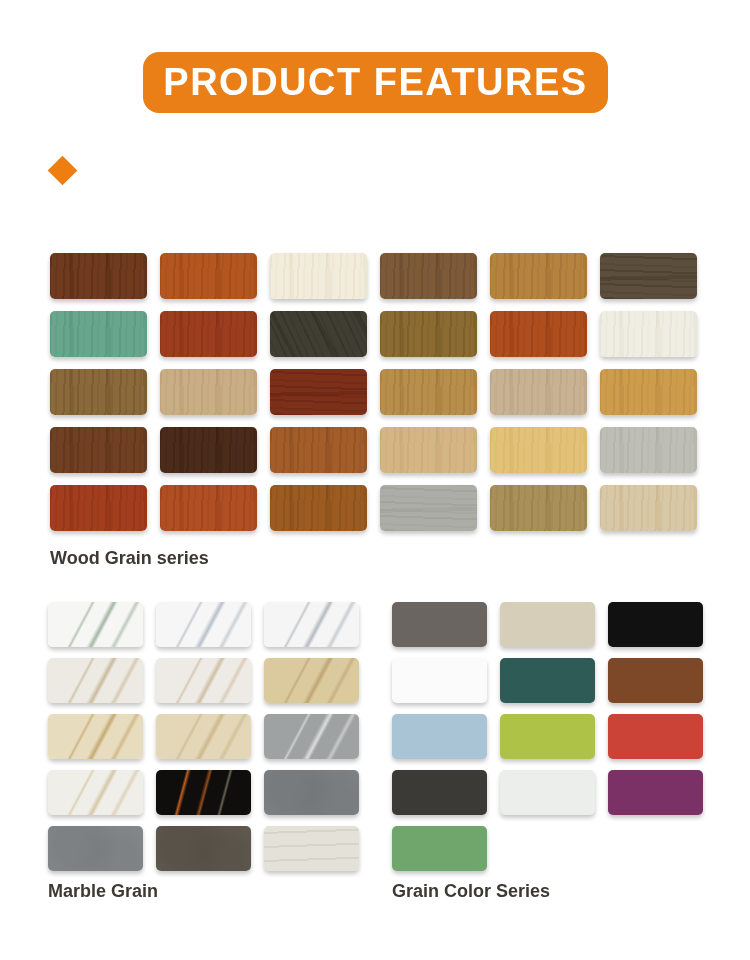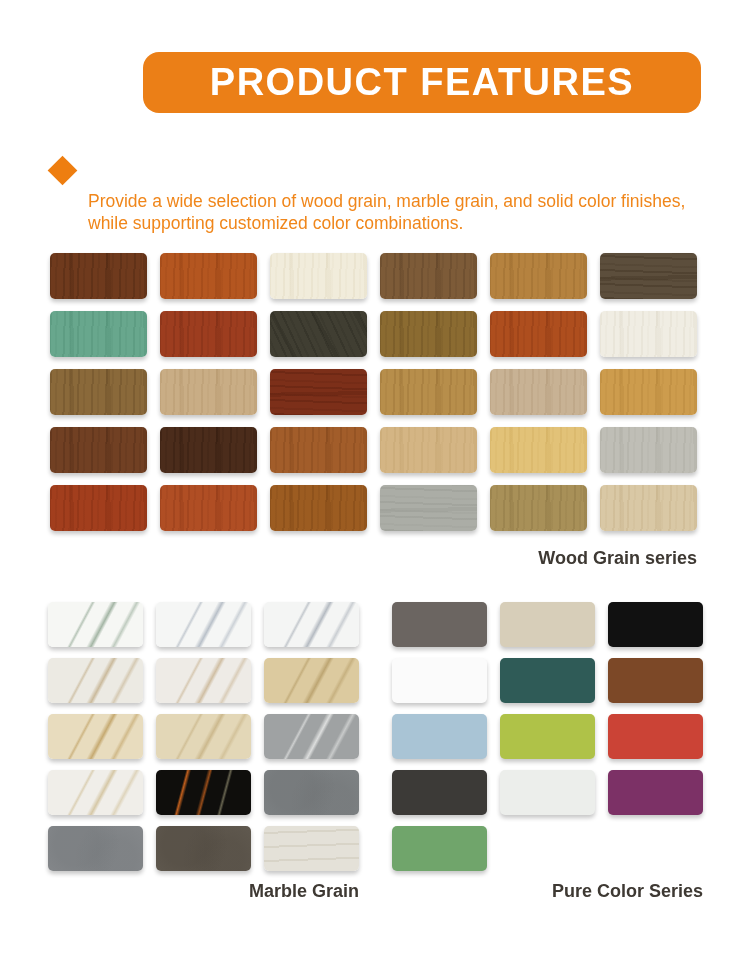--- a/index.html
+++ b/index.html
@@ -1,21 +1,21 @@
 <!DOCTYPE html>
 <html style="--banner-bg: #EB7F17; --accent: #EE7E10; --desc-color: #F0861A; --caption-color: #3E3933;"><head>
 <meta charset="utf-8">
 <style>
   html,body{margin:0;padding:0;background:#ffffff;}
   .page{
     position:relative;width:750px;height:960px;background:#ffffff;overflow:hidden;
     font-family:"Liberation Sans",sans-serif;
   }
   .banner{
-    position:absolute;left:143px;top:52px;width:558px;height:61px;
+    position:absolute;left:143px;top:52px;width:465px;height:61px;
     background:var(--banner-bg,#EB7F17);border-radius:16px;
     display:flex;align-items:center;justify-content:center;
   }
   .banner span{
     color:#ffffff;font-size:38px;font-weight:700;letter-spacing:1.5px;white-space:nowrap;
   }
   .diamond{
     position:absolute;left:52px;top:160px;width:21px;height:21px;
     background:var(--accent,#EE7E10);transform:rotate(45deg);
   }
@@ -41,38 +41,37 @@
   .grid-pure{
     left:392px;top:602px;
     grid-template-columns:repeat(3,95px);grid-auto-rows:45px;
     column-gap:13px;row-gap:11px;
   }
   .swatch{
     border-radius:5px;
     box-shadow:0 3px 4px rgba(0,0,0,.22);
   }
   .caption{
-    position:absolute;text-align:right;
+    position:absolute;text-align:left;
     color:var(--caption-color,#3E3933);font-size:18px;font-weight:700;
   }
   .cap-wood{left:50px;top:548px;width:647px;}
   .cap-marble{left:48px;top:881px;width:311px;}
   .cap-pure{left:392px;top:881px;width:311px;}
 </style>
 </head>
 <body>
 
 <div class="page">
 
   <div class="banner">
     <span>PRODUCT FEATURES</span>
   </div>
 
   <span class="diamond"></span>
-  <p class="desc">Provide a wide selection of wood grain, marble grain, and solid color finishes, while supporting customized color combinations.</p>
 
   <div class="grid grid-wood">
       <div class="swatch" style="background: repeating-linear-gradient(92deg, rgba(65, 32, 13, 0.3) 0px, rgba(65, 32, 13, 0.3) 2px, transparent 2px, transparent 6px, rgba(65, 32, 13, 0.15) 6px, rgba(65, 32, 13, 0.15) 8px, transparent 8px, transparent 14px), repeating-linear-gradient(89deg, transparent 0px, transparent 20px, rgba(65, 32, 13, 0.25) 20px, rgba(65, 32, 13, 0.25) 24px, transparent 24px, transparent 37px), linear-gradient(rgb(111, 58, 29), rgb(111, 58, 29));"></div>
       <div class="swatch" style="background: repeating-linear-gradient(92deg, rgba(138, 58, 16, 0.3) 0px, rgba(138, 58, 16, 0.3) 2px, transparent 2px, transparent 6px, rgba(138, 58, 16, 0.15) 6px, rgba(138, 58, 16, 0.15) 8px, transparent 8px, transparent 14px), repeating-linear-gradient(89deg, transparent 0px, transparent 20px, rgba(138, 58, 16, 0.25) 20px, rgba(138, 58, 16, 0.25) 24px, transparent 24px, transparent 37px), linear-gradient(rgb(180, 86, 32), rgb(180, 86, 32));"></div>
       <div class="swatch" style="background: repeating-linear-gradient(92deg, rgba(220, 210, 182, 0.3) 0px, rgba(220, 210, 182, 0.3) 2px, transparent 2px, transparent 6px, rgba(220, 210, 182, 0.15) 6px, rgba(220, 210, 182, 0.15) 8px, transparent 8px, transparent 14px), repeating-linear-gradient(89deg, transparent 0px, transparent 20px, rgba(220, 210, 182, 0.25) 20px, rgba(220, 210, 182, 0.25) 24px, transparent 24px, transparent 37px), linear-gradient(rgb(241, 236, 219), rgb(241, 236, 219));"></div>
       <div class="swatch" style="background: repeating-linear-gradient(92deg, rgba(83, 57, 33, 0.3) 0px, rgba(83, 57, 33, 0.3) 2px, transparent 2px, transparent 6px, rgba(83, 57, 33, 0.15) 6px, rgba(83, 57, 33, 0.15) 8px, transparent 8px, transparent 14px), repeating-linear-gradient(89deg, transparent 0px, transparent 20px, rgba(83, 57, 33, 0.25) 20px, rgba(83, 57, 33, 0.25) 24px, transparent 24px, transparent 37px), linear-gradient(rgb(125, 91, 56), rgb(125, 91, 56));"></div>
       <div class="swatch" style="background: repeating-linear-gradient(92deg, rgba(141, 96, 38, 0.3) 0px, rgba(141, 96, 38, 0.3) 2px, transparent 2px, transparent 6px, rgba(141, 96, 38, 0.15) 6px, rgba(141, 96, 38, 0.15) 8px, transparent 8px, transparent 14px), repeating-linear-gradient(89deg, transparent 0px, transparent 20px, rgba(141, 96, 38, 0.25) 20px, rgba(141, 96, 38, 0.25) 24px, transparent 24px, transparent 37px), linear-gradient(rgb(181, 130, 63), rgb(181, 130, 63));"></div>
       <div class="swatch" style="background: repeating-linear-gradient(2deg, rgba(54, 40, 24, 0.3) 0px, rgba(54, 40, 24, 0.3) 2px, transparent 2px, transparent 6px, rgba(54, 40, 24, 0.15) 6px, rgba(54, 40, 24, 0.15) 8px, transparent 8px, transparent 14px), repeating-linear-gradient(-1deg, transparent 0px, transparent 20px, rgba(54, 40, 24, 0.25) 20px, rgba(54, 40, 24, 0.25) 24px, transparent 24px, transparent 37px), linear-gradient(rgb(92, 78, 60), rgb(92, 78, 60));"></div>
       <div class="swatch" style="background: repeating-linear-gradient(92deg, rgba(71, 134, 108, 0.3) 0px, rgba(71, 134, 108, 0.3) 2px, transparent 2px, transparent 6px, rgba(71, 134, 108, 0.15) 6px, rgba(71, 134, 108, 0.15) 8px, transparent 8px, transparent 14px), repeating-linear-gradient(89deg, transparent 0px, transparent 20px, rgba(71, 134, 108, 0.25) 20px, rgba(71, 134, 108, 0.25) 24px, transparent 24px, transparent 37px), linear-gradient(rgb(104, 167, 141), rgb(104, 167, 141));"></div>
       <div class="swatch" style="background: repeating-linear-gradient(92deg, rgba(111, 38, 17, 0.3) 0px, rgba(111, 38, 17, 0.3) 2px, transparent 2px, transparent 6px, rgba(111, 38, 17, 0.15) 6px, rgba(111, 38, 17, 0.15) 8px, transparent 8px, transparent 14px), repeating-linear-gradient(89deg, transparent 0px, transparent 20px, rgba(111, 38, 17, 0.25) 20px, rgba(111, 38, 17, 0.25) 24px, transparent 24px, transparent 37px), linear-gradient(rgb(157, 61, 31), rgb(157, 61, 31));"></div>
@@ -128,15 +127,15 @@
       <div class="swatch" style="background: rgb(169, 196, 213);"></div>
       <div class="swatch" style="background: rgb(175, 194, 72);"></div>
       <div class="swatch" style="background: rgb(203, 67, 54);"></div>
       <div class="swatch" style="background: rgb(60, 58, 55);"></div>
       <div class="swatch" style="background: rgb(236, 238, 235);"></div>
       <div class="swatch" style="background: rgb(124, 49, 102);"></div>
       <div class="swatch" style="background: rgb(112, 165, 107);"></div>
     </div>
 
   <div class="caption cap-marble">Marble Grain</div>
-  <div class="caption cap-pure">Pure Color Series</div>
+  <div class="caption cap-pure">Grain Color Series</div>
 
 </div>
 
 </body></html>

